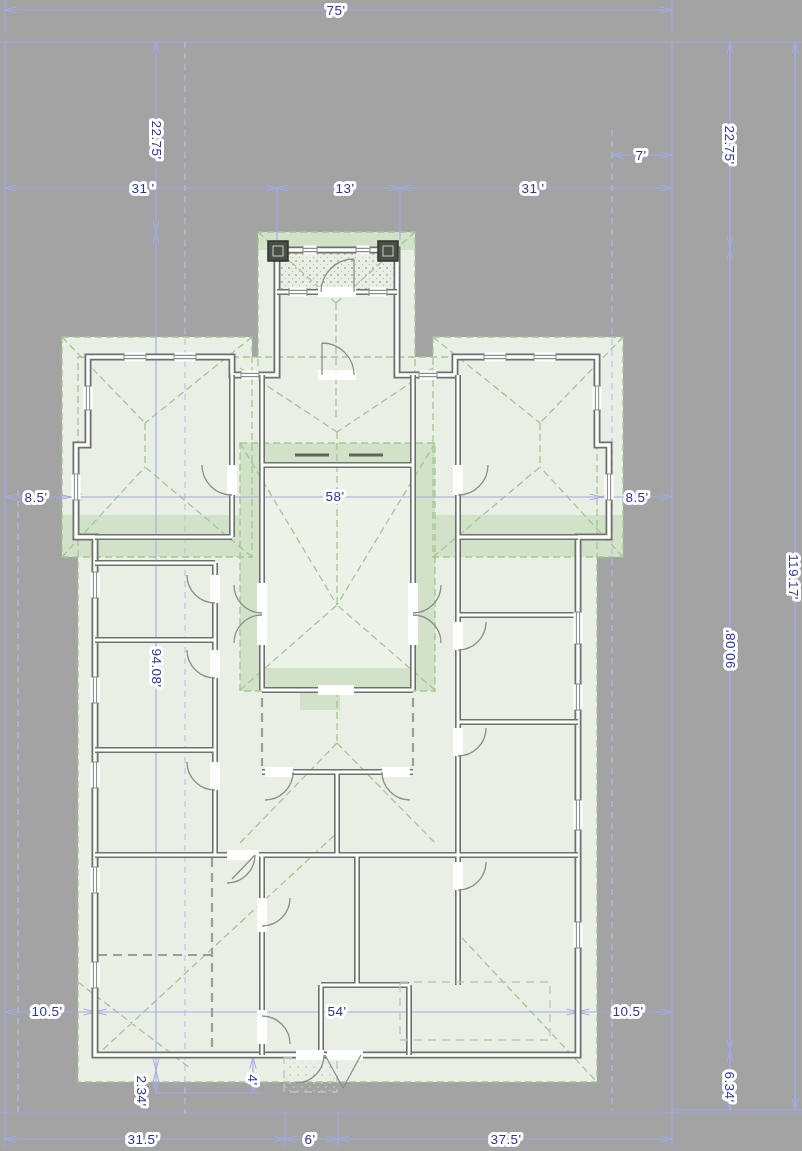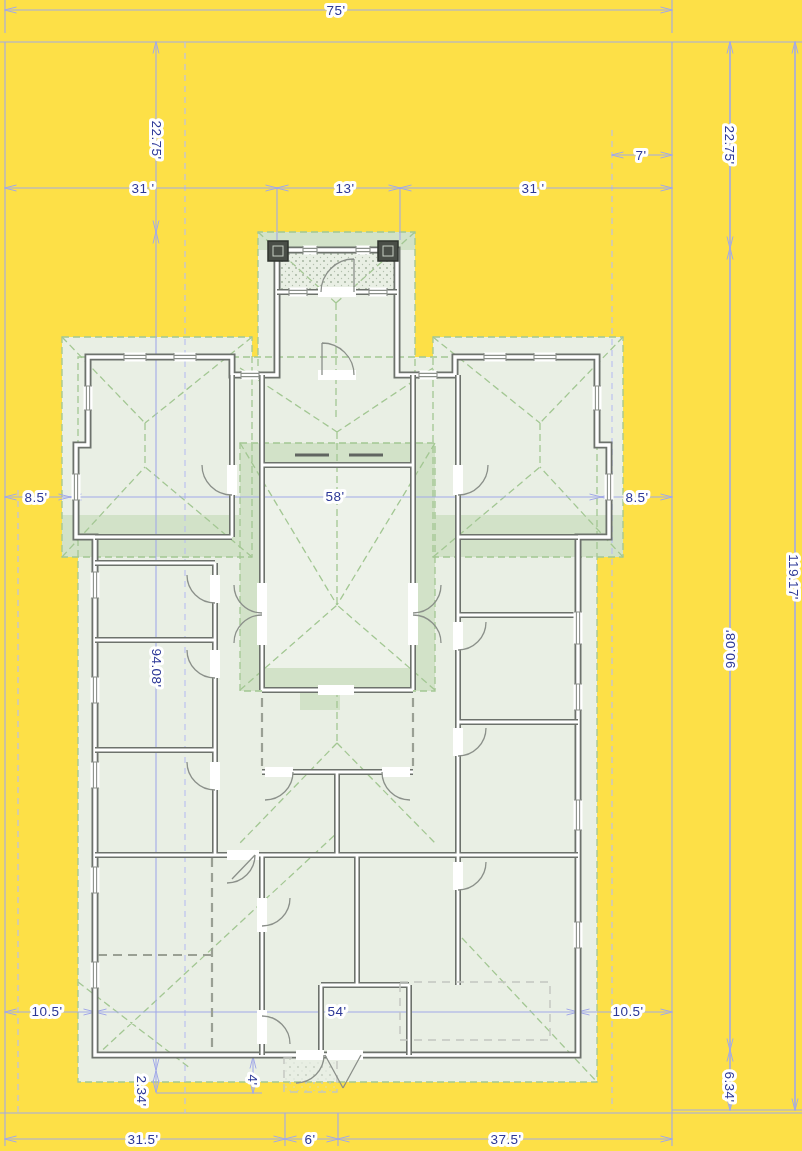--- a/index.html
+++ b/index.html
@@ -1,16 +1,16 @@
 <!DOCTYPE html>
 <html><head>
 <meta charset="utf-8">
 <style>
   html,body{margin:0;padding:0;background:#ffffff;}
-  .canvas{position:relative;width:802px;height:1151px;background:#fde047;overflow:hidden;}
+  .canvas{position:relative;width:802px;height:1151px;background:#a3a3a3;overflow:hidden;}
   svg{display:block;}
   
   .dl{stroke:#a2a9e8;stroke-width:1.1;fill:none;}
   .dld{stroke:#b9bef0;stroke-width:1.1;fill:none;stroke-dasharray:6 5;}
   .dim-label{font-family:"Liberation Sans",sans-serif;font-size:13.5px;fill:#2c3897;
              stroke:#ffffff;stroke-width:6px;paint-order:stroke;stroke-linejoin:round;
              text-anchor:middle;dominant-baseline:central;letter-spacing:.4px;}
   
   .rf{fill:#e9efe4;}
   .rfd{fill:#d2e2c8;}

